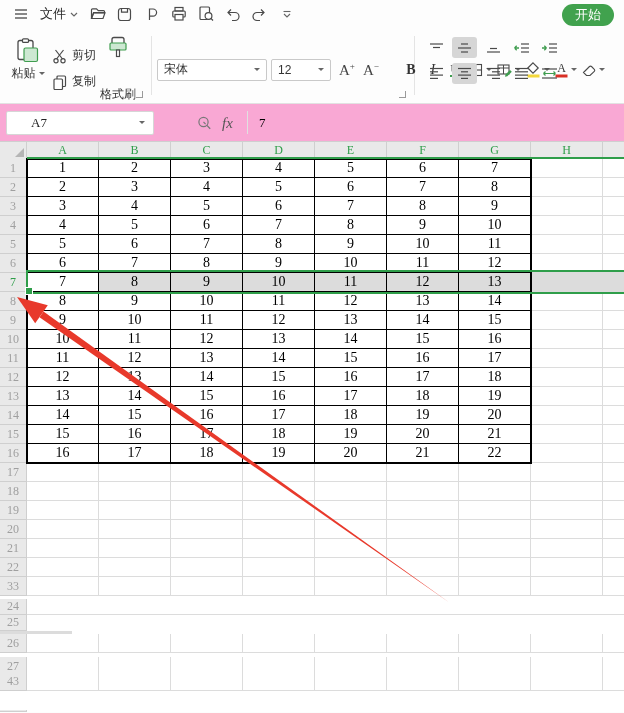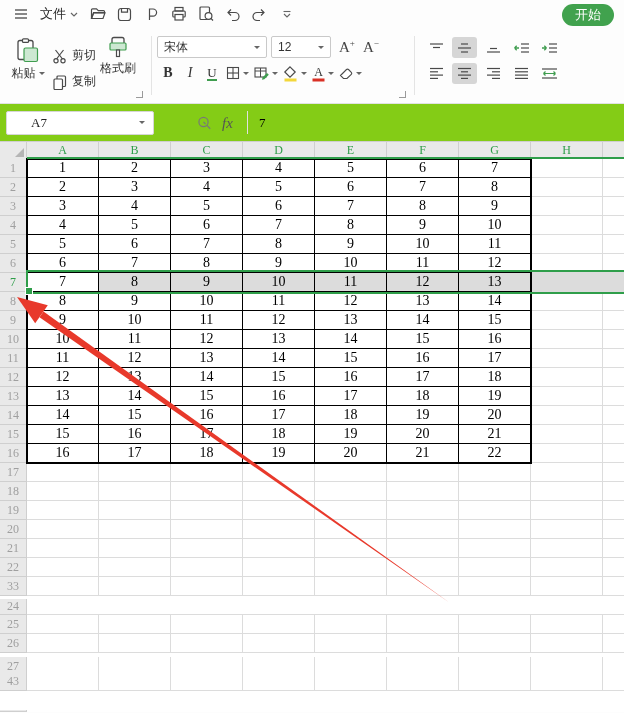--- a/index.html
+++ b/index.html
@@ -18,23 +18,23 @@
   .ribbon { position: relative; height: 76px; border-bottom: 1px solid #e2e2e2; display: flex; background: #fdfdfd; padding: 3px 0 0 6px; }
   .group { position: relative; }
   .launcher { position: absolute; right: 3px; bottom: 5px; width: 7px; height: 7px;
               border-right: 1px solid #9a9a9a; border-bottom: 1px solid #9a9a9a; }
   .vdiv { width: 1px; background: #e4e4e4; margin: 5px 5px 8px 5px; }
   .g-clip { display: flex; width: 140px; padding-top: 3px; }
   .paste-btn { display: flex; flex-direction: column; align-items: center; width: 44px; padding-top: 3px; }
   .rlabel { font-size: 12px; color: #333; display: flex; align-items: center; gap: 3px; }
   .cutcopy { display: flex; flex-direction: column; justify-content: center; gap: 9px; margin-left: 2px; }
   .small-btn { display: flex; align-items: center; gap: 5px; font-size: 12px; color: #333; }
-  .fp { display: flex; flex-direction: column; align-items: center; justify-content: flex-start; margin-left: 4px; }
-
-  .g-font { width: 252px; display: flex; flex-direction: column; padding-top: 5px; gap: 4px; }
+  .fp { display: flex; flex-direction: column; align-items: center; justify-content: space-between; margin-left: 4px; gap: 24px; }
+
+  .g-font { width: 252px; display: flex; flex-direction: row; padding-top: 5px; gap: 21px; }
   .selrow { display: flex; align-items: center; gap: 4px; }
   .select { height: 22px; border: 1px solid #c9c9c9; border-radius: 2px; background: #fff; display: flex;
             align-items: center; justify-content: space-between; padding: 0 6px; font-size: 12px; color: #333; }
   .font-select { width: 110px; }
   .size-select { width: 60px; }
   .sizebtn { font-size: 15px; color: #444; margin-left: 4px; font-family: "Liberation Serif", serif; }
   .sizebtn sup { font-size: 9px; }
   .btnrow { display: flex; align-items: center; }
   .ibtn { height: 22px; min-width: 22px; padding: 0 2px; display: flex; align-items: center; justify-content: center;
           color: #333; gap: 2px; }
@@ -45,21 +45,21 @@
   .caret.sm { border-left-width: 3px; border-right-width: 3px; border-top-width: 3.5px; }
 
   .g-align { width: 142px; display: flex; flex-direction: column; gap: 5px; padding: 6px 0 0 4px; }
   .alrow { display: flex; gap: 4px; }
   .abtn { width: 25px; height: 21px; display: flex; align-items: center; justify-content: center; border-radius: 3px; }
   .abtn.pressed { background: #d6d6d6; }
 
   .g-merge { display: flex; flex-direction: column; align-items: center; justify-content: center; gap: 5px; padding: 0 6px; margin-left: 6px; }
 
   
-  .fbar { height: 38px; display: flex; align-items: center; background: #84cc16; border-bottom: 1px solid #cfcfcf; position: relative; }
+  .fbar { height: 38px; display: flex; align-items: center; background: #f9a8d4; border-bottom: 1px solid #cfcfcf; position: relative; }
   .namebox { margin-left: 6px; width: 148px; height: 24px; border: 1px solid #d6d6d6; border-radius: 2px;
              display: flex; align-items: center; justify-content: space-between; padding: 0 8px 0 24px;
              font-size: 13px; color: #222; font-family: "Liberation Serif", serif; background: #fff; }
   .fbar-icons { position: absolute; left: 196px; top: 0; height: 38px; display: flex; align-items: center; gap: 9px; }
   .fx { font-style: italic; font-family: "Liberation Serif", serif; font-size: 15px; color: #555; }
   .fsep { position: absolute; left: 247px; top: 7px; bottom: 7px; width: 1px; background: #e0e0e0; }
   .fvalue { position: absolute; left: 259px; font-family: "Liberation Serif", serif; font-size: 13px; color: #000; }
 
   
   #grid { position: relative; width: 624px; height: 570px; background: #fff; overflow: hidden; font-family: "Liberation Serif", serif; }
@@ -683,21 +683,21 @@
         <div class="cell gcell"></div>
         <div class="cell gcell"></div>
         <div class="cell gcell"></div>
         <div class="cell gcell"></div>
         <div class="cell gcell"></div>
         <div class="cell gcell"></div>
         <div class="cell gcell"></div>
         <div class="cell gcell"></div>
         <div class="cell gcell partial"></div>
       </div>
-      <div class="g-row" style="top: 473px;">
+      <div class="g-row" style="top: 473px; flex-direction: column;">
         <div class="rh">25</div>
         <div class="cell gcell"></div>
         <div class="cell gcell"></div>
         <div class="cell gcell"></div>
         <div class="cell gcell"></div>
         <div class="cell gcell"></div>
         <div class="cell gcell"></div>
         <div class="cell gcell"></div>
         <div class="cell gcell"></div>
         <div class="cell gcell partial"></div>

